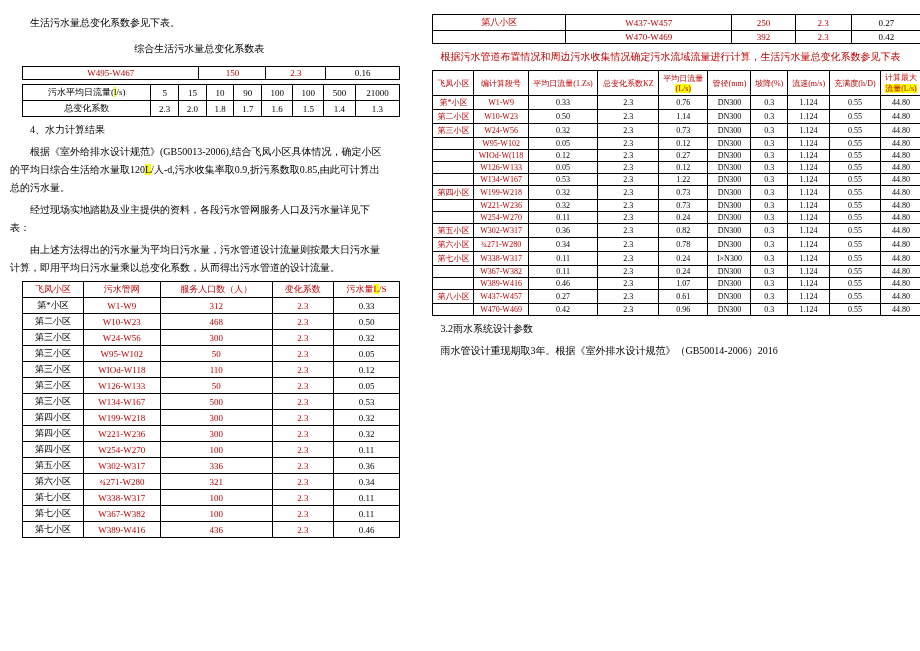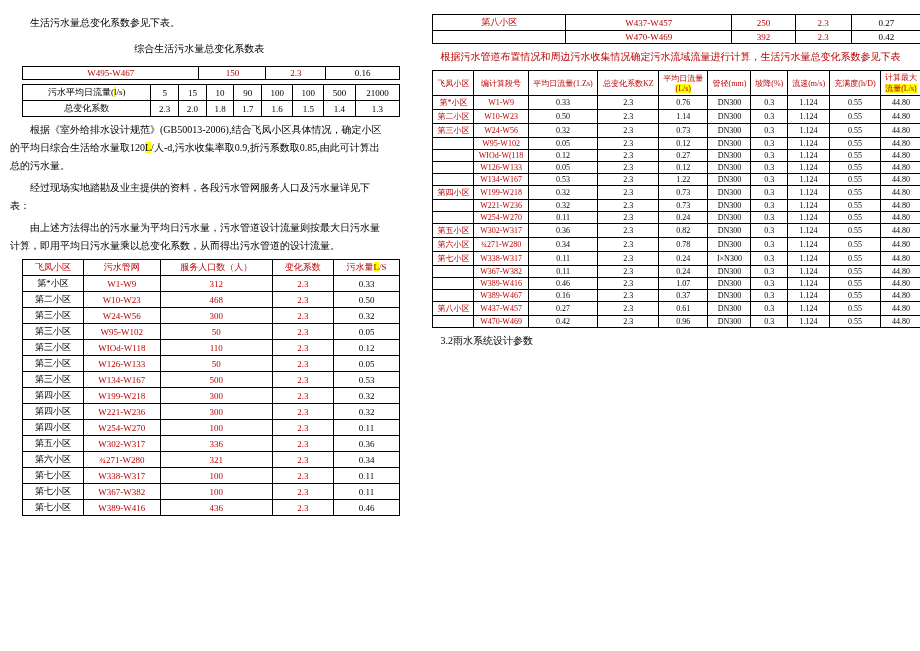--- a/index.html
+++ b/index.html
@@ -48,20 +48,21 @@
             <td>2.0</td>
             <td>1.8</td>
             <td>1.7</td>
             <td>1.6</td>
             <td>1.5</td>
             <td>1.4</td>
             <td>1.3</td>
           </tr>
 </tbody>
       </table>
+<p class="txt">4、水力计算结果</p>
 <p class="txt"><span>根据《室外给排水设计规范》(GB50013-2006),结合飞凤小区具体情况，确定小区的平均日综合生活给水量取120</span><span class="hl">L</span><span>/人-d,污水收集率取0.9,折污系数取0.85,由此可计算出总的污水量。</span></p>
 <p class="txt">经过现场实地踏勘及业主提供的资料，各段污水管网服务人口及污水量详见下表：</p>
 <p class="txt">由上述方法得出的污水量为平均日污水量，污水管道设计流量则按最大日污水量计算，即用平均日污水量乘以总变化系数，从而得出污水管道的设计流量。</p>
 <table>
 <tbody>
           <tr class="red">
             <td>飞凤小区</td>
             <td>污水管网</td>
             <td>服务人口数（人）</td>
             <td>变化系数</td>
@@ -388,32 +389,20 @@
             <td>0.46</td>
             <td>2.3</td>
             <td>1.07</td>
             <td>DN300</td>
             <td>0.3</td>
             <td>1.124</td>
             <td>0.55</td>
             <td>44.80</td>
           </tr>
           <tr>
-            <td class="red"></td>
-            <td class="red">W389-W467</td>
-            <td>0.16</td>
-            <td>2.3</td>
-            <td>0.37</td>
-            <td>DN300</td>
-            <td>0.3</td>
-            <td>1.124</td>
-            <td>0.55</td>
-            <td>44.80</td>
-          </tr>
-          <tr>
             <td class="red">第八小区</td>
             <td class="red">W437-W457</td>
             <td>0.27</td>
             <td>2.3</td>
             <td>0.61</td>
             <td>DN300</td>
             <td>0.3</td>
             <td>1.124</td>
             <td>0.55</td>
             <td>44.80</td>
@@ -426,14 +415,15 @@
             <td>0.96</td>
             <td>DN300</td>
             <td>0.3</td>
             <td>1.124</td>
             <td>0.55</td>
             <td>44.80</td>
           </tr>
         </tbody>
 </table>
 <p class="txt">3.2雨水系统设计参数</p>
+<p class="txt">雨水管设计重现期取3年。根据《室外排水设计规范》（GB50014-2006）2016</p>
 </div>
 </div>
 
 </body></html>

